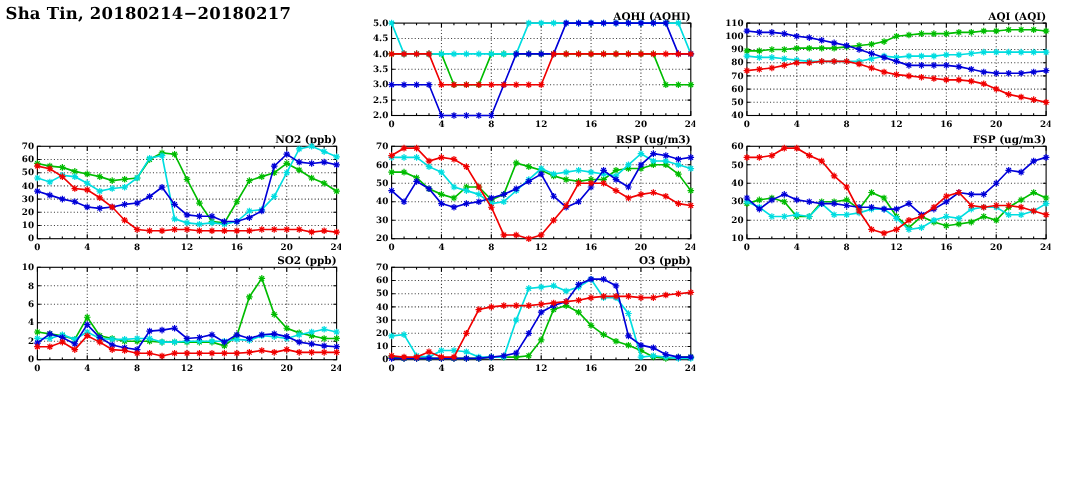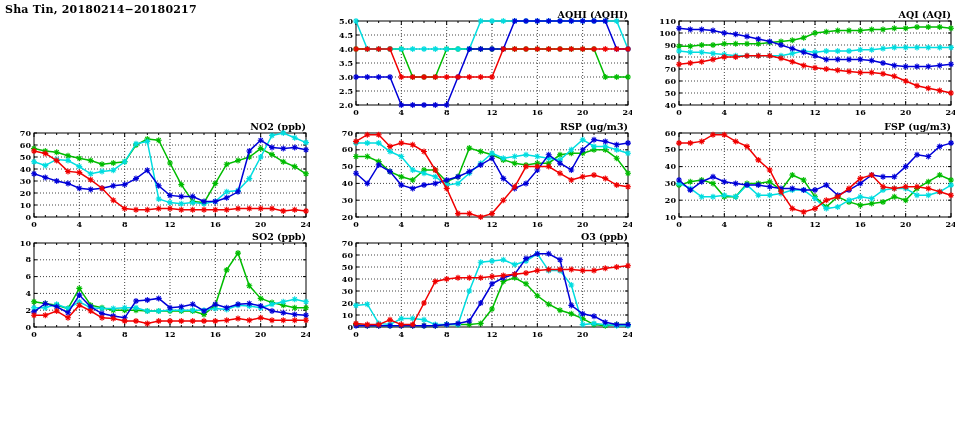--- a/index.html
+++ b/index.html
@@ -1,17 +1,17 @@
 <!DOCTYPE html>
 <html><head>
 <meta charset="utf-8">
 <style>
   html,body{margin:0;padding:0;background:#ffffff;}
   body{width:975px;height:447px;position:relative;font-family:"DejaVu Serif",serif;overflow:hidden;}
-  .page-title{position:absolute;left:5px;top:3px;font-size:11px;font-weight:bold;color:#000;letter-spacing:.2px;}
+  .page-title{position:absolute;left:5px;top:3px;font-size:15px;font-weight:bold;color:#000;letter-spacing:.2px;}
   figure.chart{position:absolute;margin:0;padding:0;width:300px;height:112px;}
   svg text{fill:#000;font-family:"DejaVu Serif",serif;font-weight:bold;}
 </style>
 </head>
 <body>
 
 <div class="page-title">Sha Tin, 20180214−20180217</div>
 
 <figure class="chart" style="left:332px;top:8px"><svg width="300" height="112" viewBox="0 0 300 112">
       <g stroke="#444444" stroke-width="1" stroke-dasharray="1 2">

